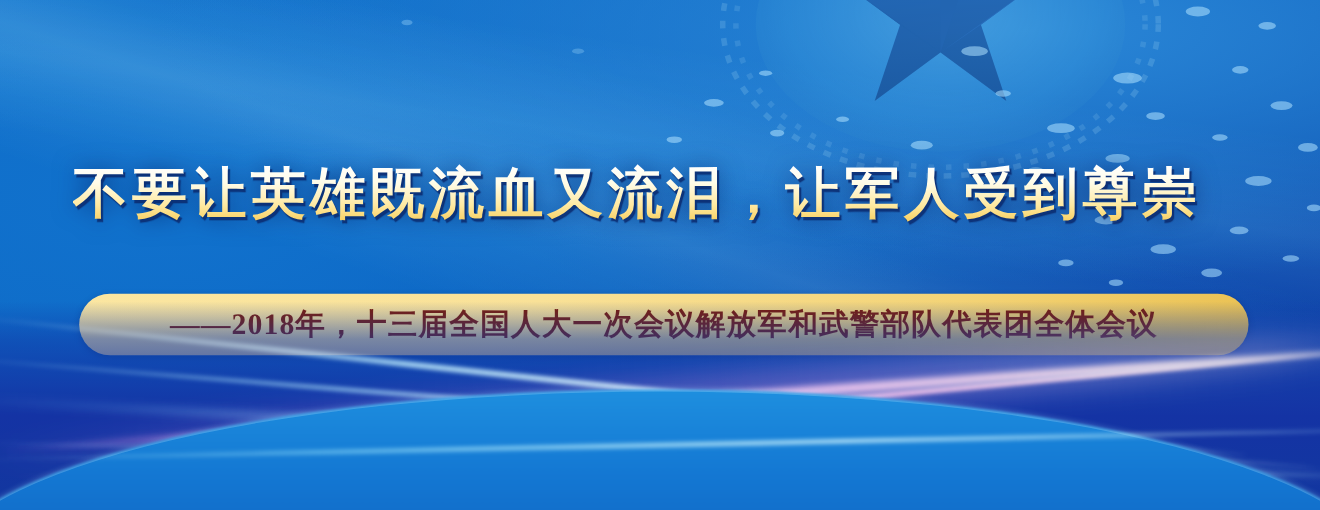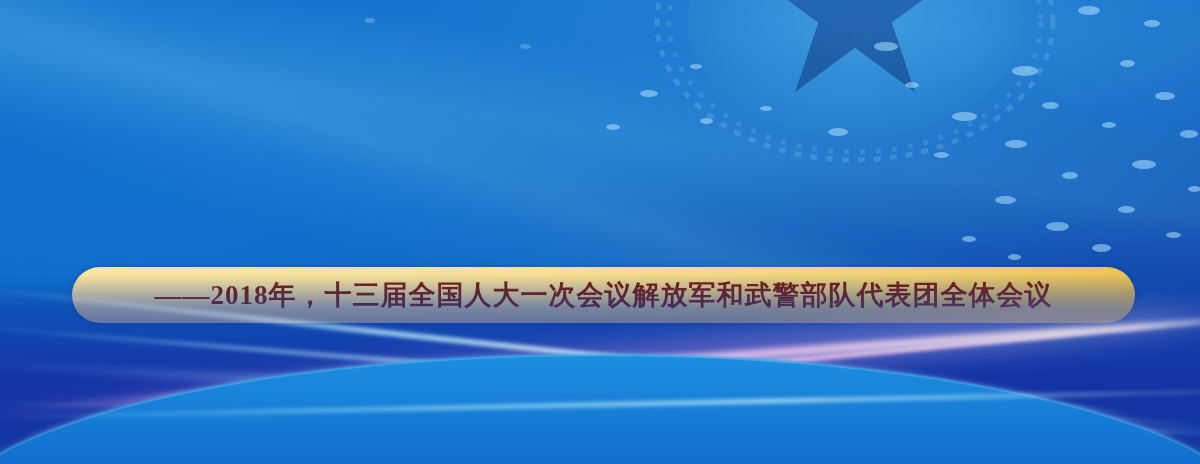--- a/index.html
+++ b/index.html
@@ -196,20 +196,21 @@
     <i style="left:700px;top:118px;width:13px;height:6px"></i>
     <i style="left:640px;top:90px;width:18px;height:7px"></i>
     <i style="left:606px;top:124px;width:14px;height:6px"></i>
     <i style="left:760px;top:106px;width:12px;height:5px"></i>
     <i style="left:828px;top:128px;width:20px;height:8px"></i>
     <i style="left:690px;top:64px;width:12px;height:5px"></i>
     <i style="left:365px;top:18px;width:10px;height:5px;opacity:.6"></i>
     <i style="left:520px;top:44px;width:11px;height:5px;opacity:.5"></i>
   </div>
 
+  <div class="headline">不要让英雄既流血又流泪，让军人受到尊崇</div>
 
   <div class="pill">
     <span class="pill-text">——2018年，十三届全国人大一次会议解放军和武警部队代表团全体会议</span>
   </div>
 
   <div class="rays">
     <div class="field"></div>
 
     <div class="ray" style="left:-40px; top:10px; width:1180px; height:5px;
                 background:linear-gradient(90deg, rgba(160,225,255,.0) 0%, rgba(190,235,255,.85) 35%, rgba(235,250,255,.95) 70%, rgba(190,235,255,.2) 100%);

